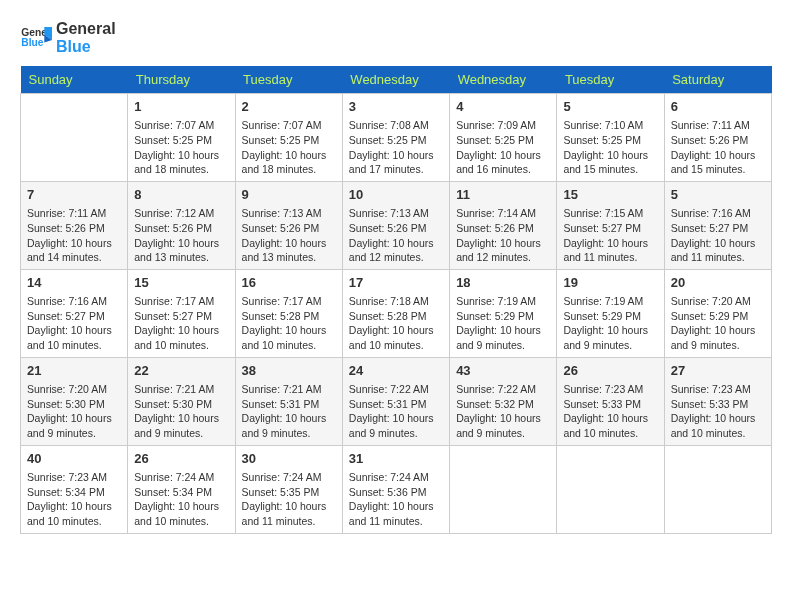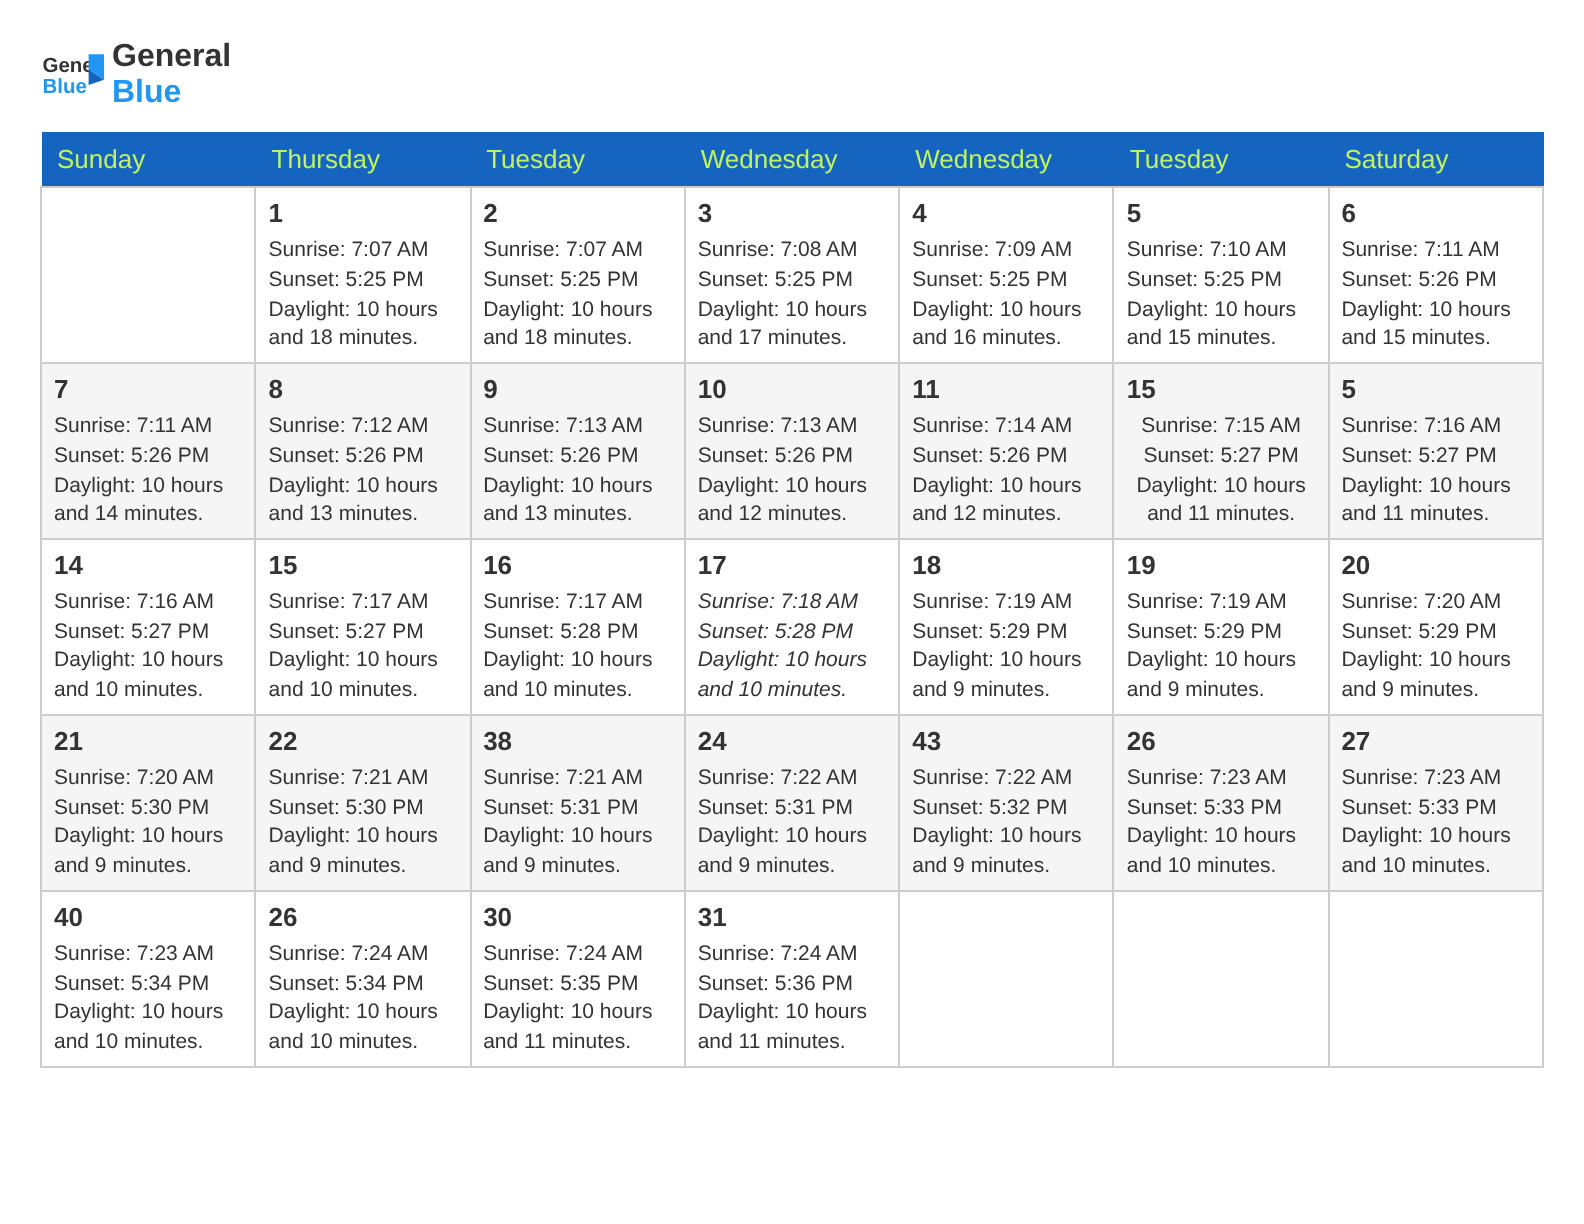--- a/index.html
+++ b/index.html
@@ -190,21 +190,21 @@
         </td>
         <td>
           <span class="day-num">11</span>
           <div class="day-info" style="white-space: pre-line;">Sunrise: 7:14 AM
 Sunset: 5:26 PM
 Daylight: 10 hours
 and 12 minutes.</div>
         </td>
         <td>
           <span class="day-num">15</span>
-          <div class="day-info" style="white-space: pre-line; text-align: center;">Sunrise: 7:15 AM
+          <div class="day-info" style="white-space: pre-line;">Sunrise: 7:15 AM
 Sunset: 5:27 PM
 Daylight: 10 hours
 and 11 minutes.</div>
         </td>
         <td>
           <span class="day-num">5</span>
           <div class="day-info" style="white-space: pre-line;">Sunrise: 7:16 AM
 Sunset: 5:27 PM
 Daylight: 10 hours
 and 11 minutes.</div>
@@ -227,21 +227,21 @@
         </td>
         <td>
           <span class="day-num">16</span>
           <div class="day-info" style="white-space: pre-line;">Sunrise: 7:17 AM
 Sunset: 5:28 PM
 Daylight: 10 hours
 and 10 minutes.</div>
         </td>
         <td>
           <span class="day-num">17</span>
-          <div class="day-info" style="white-space: pre-line; font-style: italic;">Sunrise: 7:18 AM
+          <div class="day-info" style="white-space: pre-line;">Sunrise: 7:18 AM
 Sunset: 5:28 PM
 Daylight: 10 hours
 and 10 minutes.</div>
         </td>
         <td>
           <span class="day-num">18</span>
           <div class="day-info" style="white-space: pre-line;">Sunrise: 7:19 AM
 Sunset: 5:29 PM
 Daylight: 10 hours
 and 9 minutes.</div>

